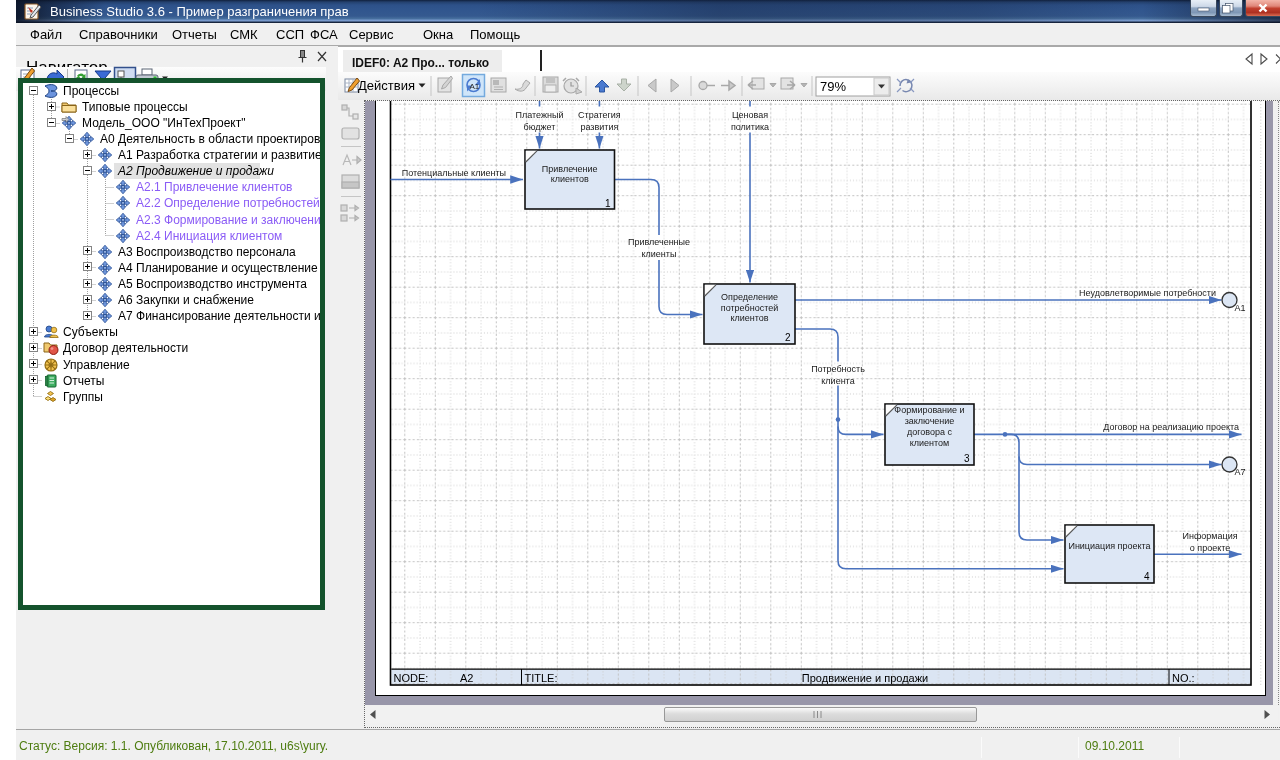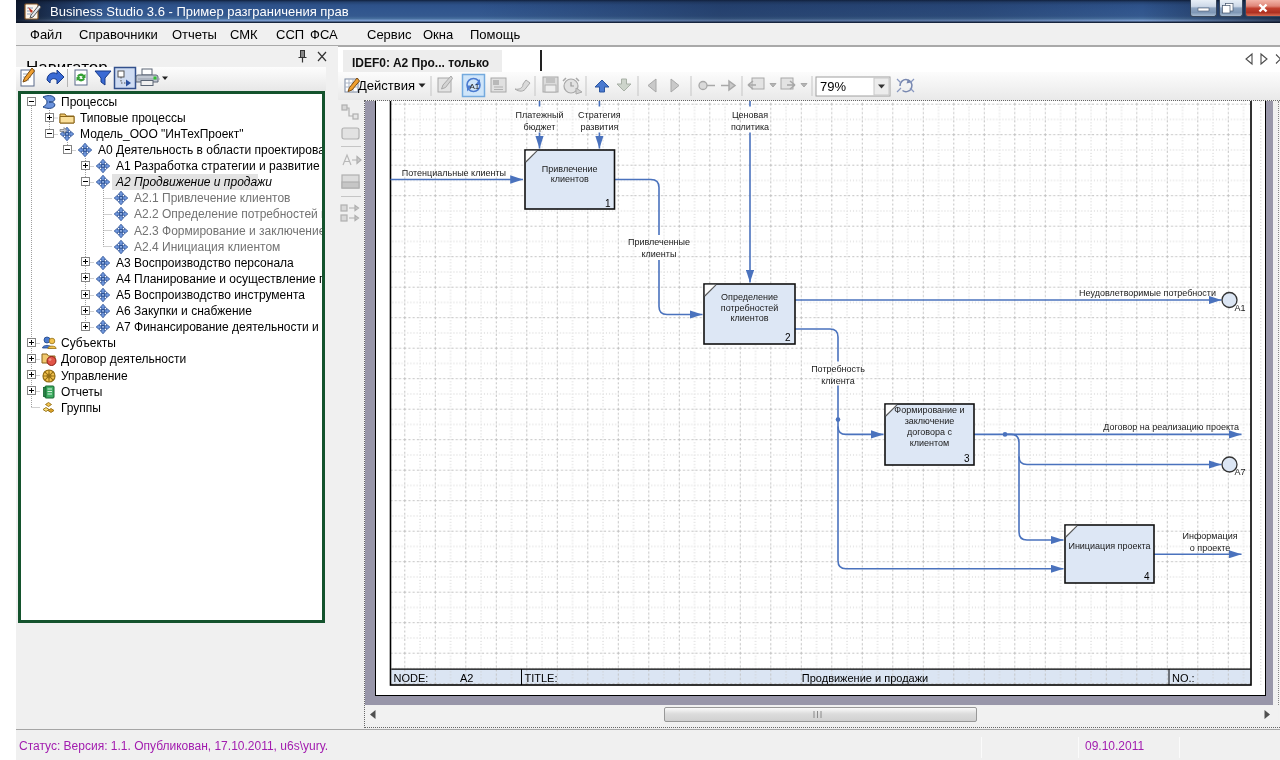--- a/index.html
+++ b/index.html
@@ -12,39 +12,39 @@
 #titletext { left:34px; top:4px; color:#fff; font-size:13px; }
 .winbtn { top:0; height:17px; border:1px solid #39485c; border-top:none; border-radius:0 0 3px 3px; }
 #btnmin { left:1174px; width:27px; background:linear-gradient(180deg,#e8eff7 0%,#cdd9e8 40%,#8fa6c2 50%,#7e97b5 78%,#a9bcd2 100%); }
 #btnrest { left:1203px; width:24px; background:linear-gradient(180deg,#e8eff7 0%,#cdd9e8 40%,#8fa6c2 50%,#7e97b5 78%,#a9bcd2 100%); }
 #btnclose { left:1229px; width:46px; background:linear-gradient(180deg,#f3b5a9 0%,#e08779 38%,#c2402e 52%,#ad3021 78%,#d96c52 100%); }
 #menubar { left:0; top:23px; width:1280px; height:23px; background:#f0f0f0; border-bottom:1px solid #a9a9a9; }
 .mitem { position:absolute; top:27px; font-size:13px; color:#000;text-align:right; }
 #navhead { left:0; top:46px; width:312px; height:21px; background:#f0f0f0; }
 #navhead span { position:absolute; left:10px; top:12px; font-size:17px;text-decoration:underline; }
 #navtools { left:0; top:67px; width:310px; height:24px; background:linear-gradient(180deg,#fdfdfd,#e7e7e7); }
-#tree { left:2px; top:91px; width:307px; height:532px; background:#fff; border:3px solid #14532d; overflow:hidden; }
+#tree { left:2px; top:78px; width:307px; height:532px; background:#fff; border:5px solid #14532d; overflow:hidden; }
 .trow { position:absolute; height:16px; font-size:12px; white-space:nowrap; line-height:16px; color:#000; }
-.trow.gray { color:#737373; }
+.trow.gray { color:#8b5cf6; }
 .ticon { position:absolute; width:16px; height:16px; }
 .exp { position:absolute; width:9px; height:9px; background:#fff; border:1px solid #848484; }
 .exp i { position:absolute; left:1px; top:3px; width:5px; height:1px; background:#000; }
 .exp.plus b { position:absolute; left:3px; top:1px; width:1px; height:5px; background:#000; }
 #treesb { position:absolute; left:0px; top:621px; width:305px; height:15px; background:#f2f2f2; }
 #tabrow { left:322px; top:46px; width:958px; height:26px; background:#fff; border-top:1px solid #a9a9a9; }
 #tab1 { position:absolute; left:5px; top:3px; width:159px; height:23px; background:#ededed; font-size:12px; font-weight:bold; padding:6px 0 0 9px; color:#111; }
 #tabsep { position:absolute; left:202px; top:3px; width:2px; height:21px; background:#222; }
 #dtool { left:322px; top:72px; width:958px; height:28px; background:linear-gradient(180deg,#fcfcfc,#e9e9e9); }
 #sidetool { left:322px; top:100px; width:26px; height:628px; background:#f0f0f0; }
 #canvaswrap { left:348px; top:100px; width:932px; height:628px; border:1px dotted #666; background:#f0f0f0; }
 #dsvg { position:absolute; left:0; top:0; }
 .sb { position:absolute; background:#f1f1f1; }
 .sbthumb { position:absolute; background:linear-gradient(180deg,#fafafa,#dcdcdc 45%,#d0d0d0); border:1px solid #989898; border-radius:2px; }
 .sbthumbv { background:linear-gradient(90deg,#fafafa,#dcdcdc 45%,#d0d0d0); }
-#statusbar { left:0; top:731px; width:1108px; height:29px; background:#f0f0f0; font-size:12px; color:#a21caf;border-radius:8px; }
+#statusbar { left:0; top:731px; width:1108px; height:29px; background:#f0f0f0; font-size:12px; color:#4d7c0f;border-radius:8px; }
 .ssep { position:absolute; top:6px; width:1px; height:21px; background:#c3c3c3; border-right:1px solid #fbfbfb; }
 .gline { position:absolute; background:#a5a5a5; }
 </style></head>
 <body>
 <div id="app">
 <svg width="0" height="0" style="position:absolute">
   <defs>
     <g id="i-proc">
       <path d="M8,1.2 L10.8,4.5 H9.3 V6.8 H11.5 V5.2 L14.8,8 L11.5,10.8 V9.2 H9.3 V11.5 H10.8 L8,14.8 L5.2,11.5 H6.7 V9.2 H4.5 V10.8 L1.2,8 L4.5,5.2 V6.8 H6.7 V4.5 H5.2 Z" fill="#6f97dd" stroke="#2a4f94" stroke-width="0.8"></path>
       <rect x="6.7" y="6.6" width="2.6" height="2.6" fill="#9db9e8" stroke="#1d4283" stroke-width=".8"></rect>
@@ -109,21 +109,21 @@
     </g>
     <path d="M69.5,4.5 l7,7 M76.5,4.5 l-7,7" stroke="#fff" stroke-width="2.4"></path>
   </svg>
   <div id="menubar" class="abs"></div>
   <div class="mitem" style="left:14px">Файл</div>
   <div class="mitem" style="left:63px">Справочники</div>
   <div class="mitem" style="left:156px">Отчеты</div>
   <div class="mitem" style="left:214px">СМК</div>
   <div class="mitem" style="left:260px">ССП</div>
   <div class="mitem" style="left:294px">ФСА</div>
-  <div class="mitem" style="left:351px">Сервис</div>
+  <div class="mitem" style="left:333px">Сервис</div>
   <div class="mitem" style="left:407px">Окна</div>
   <div class="mitem" style="left:454px">Помощь</div>
   <div id="navhead" class="abs">
       <span>Навигатор</span>
     </div>
   <svg class="abs" style="left:281px;top:49px" width="32" height="16" viewBox="0 0 32 16">
     <g stroke="#333" stroke-width="1.2" fill="none">
       <rect x="3.5" y="1.5" width="4" height="7" fill="#888" stroke="#333" stroke-width="1"></rect>
       <path d="M1.5,8.5 h8 M5.5,8.5 v5"></path>
       <path d="M21,3 l8,9 M29,3 l-8,9"></path>

